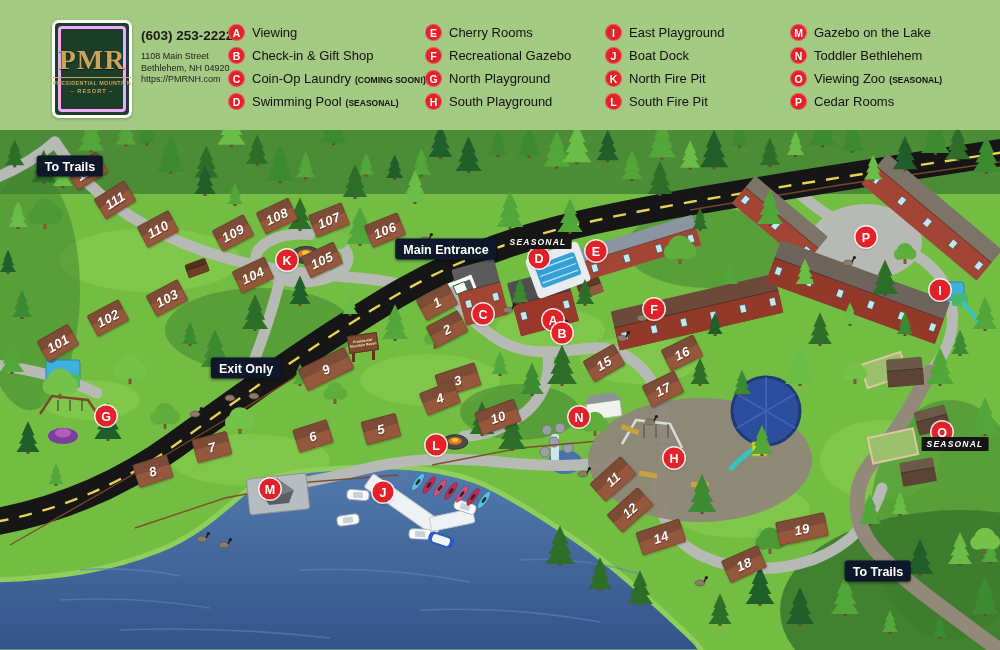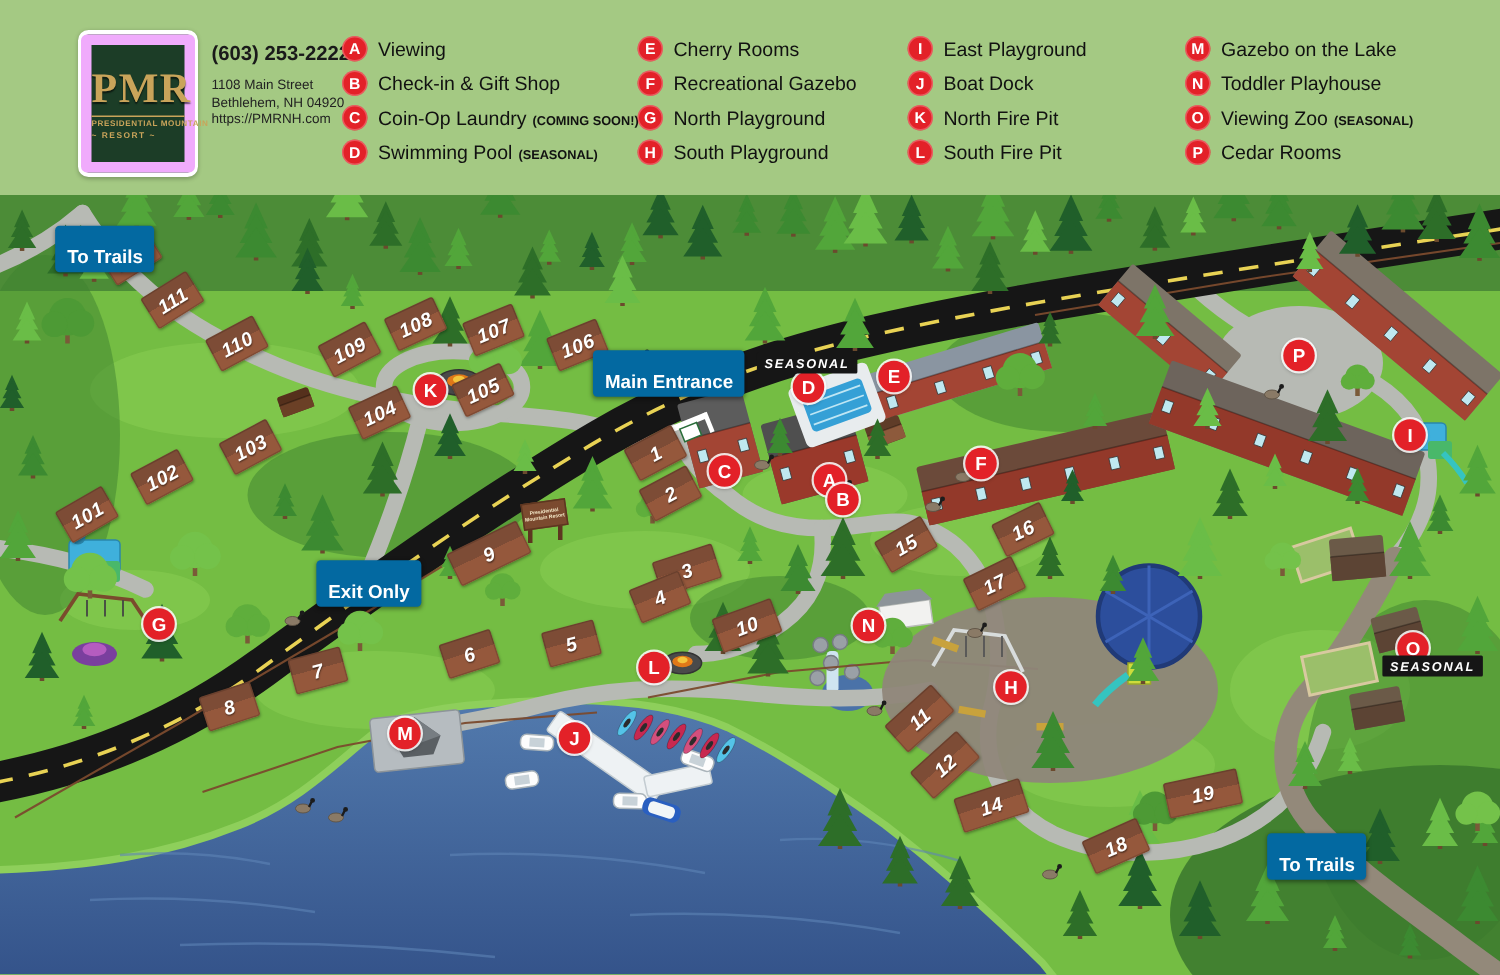--- a/index.html
+++ b/index.html
@@ -1,20 +1,20 @@
 <!DOCTYPE html>
 <html><head>
 <meta charset="utf-8">
 <style>
   html,body{margin:0;padding:0;background:#555;}
   .page{position:relative;width:1000px;height:650px;overflow:hidden;font-family:"Liberation Sans",sans-serif;background:#a4c983;}
   
   .header{position:absolute;left:0;top:0;width:1000px;height:130px;background:#a4c983;}
   .logo{position:absolute;left:52px;top:20px;width:74px;height:92px;background:#1c3d27;border:3px solid #fff;border-radius:7px;box-shadow:0 1px 3px rgba(0,0,0,.25);display:flex;flex-direction:column;align-items:center;justify-content:center;}
-  .logo-inner{width:62px;height:80px;border:7px solid #f0abfc;border-radius:4px;display:flex;flex-direction:column;justify-content:center;}
+  .logo-inner{width:62px;height:80px;border:3px solid #f0abfc;border-radius:4px;display:flex;flex-direction:column;align-items:center;justify-content:center;}
   .logo-acronym{font-family:"Liberation Serif",serif;font-weight:bold;font-size:28px;color:#c9a45a;line-height:30px;letter-spacing:1px;text-shadow:0 1px 1px rgba(0,0,0,.6);}
   .logo-line1{font-size:5.4px;color:#c9a45a;letter-spacing:.4px;white-space:nowrap;border-top:1px solid #c9a45a;padding-top:2px;margin-top:2px;font-weight:bold;}
   .logo-line2{font-size:5.6px;color:#c9a45a;letter-spacing:1px;font-weight:bold;margin-top:2px;}
   .contact{position:absolute;left:141px;top:28px;color:#1a1a1a;}
   .contact .phone{font-size:13.5px;font-weight:bold;margin-bottom:8px;}
   .contact .cline{font-size:9px;line-height:11.5px;color:#222;}
   
   .legend{position:absolute;left:228px;top:24px;right:6px;display:flex;}
   .legend-col{display:flex;flex-direction:column;}
   .legend-col:nth-child(1){width:197px;}
@@ -23,21 +23,21 @@
   .legend-item{display:flex;align-items:center;height:17px;margin-bottom:6px;}
   .badge{flex:0 0 17px;width:17px;height:17px;border-radius:50%;background:#e32128;color:#fff;font-size:10.5px;font-weight:bold;display:flex;align-items:center;justify-content:center;margin-right:7px;box-shadow:inset 0 0 0 1px rgba(255,255,255,.25);}
   .legend-label{font-size:13px;color:#111;white-space:nowrap;}
   .legend-note{font-size:8.5px;font-weight:bold;color:#111;margin-left:4px;padding-top:2px;white-space:nowrap;}
   
   .map{position:absolute;left:0;top:130px;width:1000px;height:520px;overflow:hidden;background:#74bd43;}
   .map svg{position:absolute;left:0;top:0;}
   .cabin{position:absolute;height:24px;border-radius:2px;background:linear-gradient(#7d4c36 45%,#95583c 45%);box-shadow:0 1px 2px rgba(0,0,0,.35), inset 0 0 0 1px rgba(0,0,0,.15);display:flex;align-items:center;justify-content:center;z-index:5;}
   .cabin span{color:#fff;font-weight:bold;font-style:italic;font-size:13px;text-shadow:0 1px 1px rgba(0,0,0,.45);letter-spacing:.5px;}
   .marker{position:absolute;width:21px;height:21px;border-radius:50%;background:#e32128;color:#fff;font-weight:bold;font-size:12.5px;display:flex;align-items:center;justify-content:center;transform:translate(-50%,-50%);box-shadow:0 0 0 1.5px rgba(255,255,255,.85),0 1px 3px rgba(0,0,0,.45);z-index:20;}
-  .roadtag{position:absolute;transform:translate(-50%,-50%);background:#0369a1;color:#fff;font-weight:bold;font-size:12.5px;padding:14px 8px 3px;border-radius:3px;white-space:nowrap;box-shadow:0 1px 3px rgba(0,0,0,.4);z-index:30;}
+  .roadtag{position:absolute;transform:translate(-50%,-50%);background:#0f172a;color:#fff;font-weight:bold;font-size:12.5px;padding:4px 8px 3px;border-radius:3px;white-space:nowrap;box-shadow:0 1px 3px rgba(0,0,0,.4);z-index:30;}
   .roadtag .ptr{position:absolute;width:0;height:0;border:7px solid transparent;}
   .ptr-down{left:50%;top:100%;transform:translateX(-50%);border-top:14px solid #e32128;}
   .ptr-down-left{left:8px;top:96%;transform:rotate(28deg);border-top:16px solid #e32128;}
   .ptr-down-right{right:2px;top:90%;transform:rotate(-40deg);border-top:16px solid #e32128;}
   .blacktag{position:absolute;transform:translate(-50%,-50%);background:#161616;color:#fff;font-weight:bold;font-size:8.5px;letter-spacing:1.2px;padding:2px 5px;white-space:nowrap;z-index:25;border-radius:1px;font-style:italic;}
   .signpost{position:absolute;z-index:6;background:#7b4a2f;border:1px solid #5d3620;color:#fff;text-align:center;display:flex;align-items:center;justify-content:center;}
   .signpost span{font-size:3.4px;line-height:4px;color:#f4e8c8;font-weight:bold;}
 </style>
 </head>
 <body>
@@ -114,21 +114,21 @@
             <span class="legend-label">South Fire Pit</span>
           </div>
         </div>
         <div class="legend-col">
           <div class="legend-item">
             <span class="badge">M</span>
             <span class="legend-label">Gazebo on the Lake</span>
           </div>
           <div class="legend-item">
             <span class="badge">N</span>
-            <span class="legend-label">Toddler Playhouse</span>
+            <span class="legend-label">Toddler Bethlehem</span>
           </div>
           <div class="legend-item">
             <span class="badge">O</span>
             <span class="legend-label">Viewing Zoo</span>
             <span class="legend-note">(SEASONAL)</span>
           </div>
           <div class="legend-item">
             <span class="badge">P</span>
             <span class="legend-label">Cedar Rooms</span>
           </div>
@@ -1040,21 +1040,21 @@
       <div class="marker" style="left: 940px; top: 160px;">I</div>
       <div class="marker" style="left: 383px; top: 362px;">J</div>
       <div class="marker" style="left: 287px; top: 130px;">K</div>
       <div class="marker" style="left: 436px; top: 315px;">L</div>
       <div class="marker" style="left: 270px; top: 359px;">M</div>
       <div class="marker" style="left: 579px; top: 287px;">N</div>
       <div class="marker" style="left: 942px; top: 302px;">O</div>
       <div class="marker" style="left: 866px; top: 107px;">P</div>
       <div class="roadtag" style="left: 70px; top: 36px;">To Trails<div class="ptr ptr-down-left"></div></div>
       <div class="roadtag" style="left: 446px; top: 119px;">Main Entrance<div class="ptr ptr-down"></div></div>
-      <div class="roadtag" style="left: 246px; top: 259px;">Exit Only<div class="ptr ptr-down"></div></div>
+      <div class="roadtag" style="left: 246px; top: 238px;">Exit Only<div class="ptr ptr-down"></div></div>
       <div class="roadtag" style="left: 878px; top: 441px;">To Trails<div class="ptr ptr-down-right"></div></div>
       <div class="blacktag" style="left: 538px; top: 112px;">SEASONAL</div>
       <div class="blacktag" style="left: 955px; top: 314px;">SEASONAL</div>
       <div class="signpost" style="left: 348px; top: 204px; width: 28px; height: 16px; transform: rotate(-8deg);">
         <span>Presidential Mountain Resort</span>
       </div>
     </div>
 </div>
 
 </body></html>

